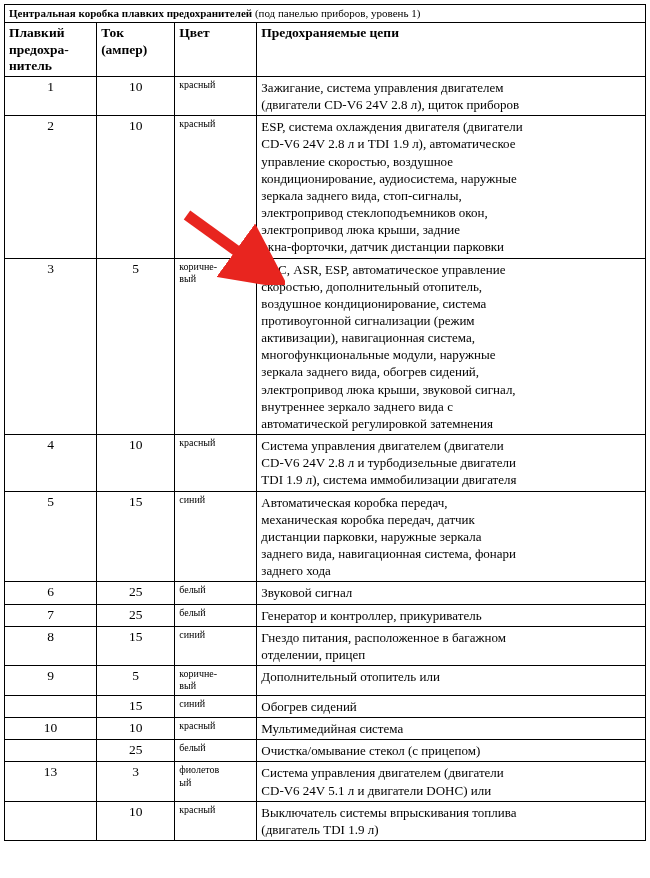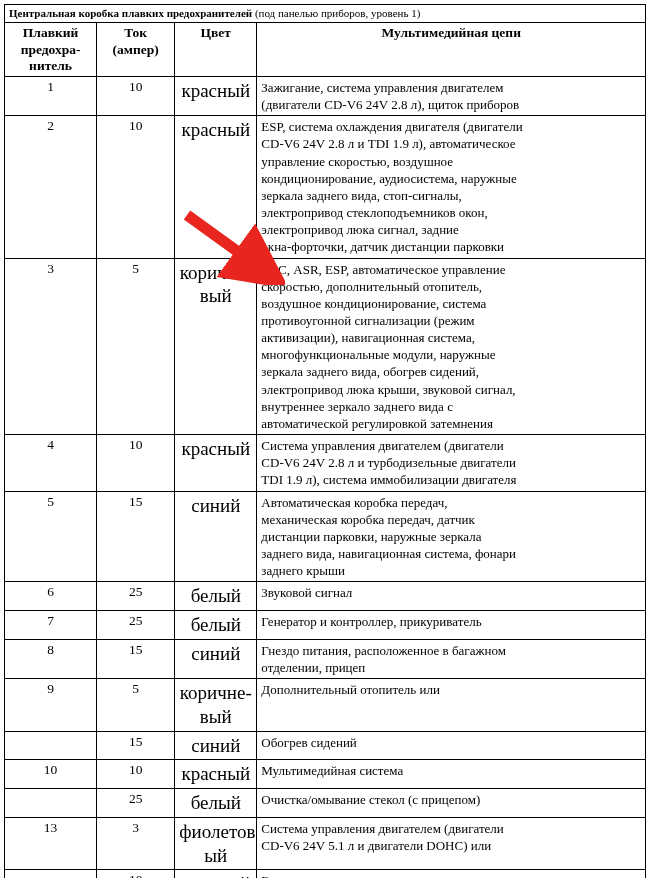--- a/index.html
+++ b/index.html
@@ -39,21 +39,20 @@
     padding: 4px 6px 5px 7px;
     text-align: left;
   }
   .title-strong {
     font-weight: bold;
   }
   .title-rest {
     font-weight: normal;
   }
   .hdr {
-    text-align: center;
     font-size: 13.5px;
     font-weight: bold;
     line-height: 1.2;
     padding: 5px 3px 6px 3px;
     vertical-align: middle;
   }
   .col-num { width: 92px; }
   .col-amp { width: 78px; }
   .col-col { width: 82px; }
   .col-desc { width: 388px; }
@@ -64,22 +63,21 @@
     line-height: 1.25;
     padding-top: 3px;
   }
   td.c-amp {
     text-align: center;
     font-size: 13.5px;
     line-height: 1.25;
     padding-top: 3px;
   }
   td.c-col {
-    text-align: center;
-    font-size: 19px;
+    font-size: 10px;
     line-height: 1.25;
     padding-top: 3px;
   }
   td.c-desc {
     text-align: left;
     font-size: 13px;
     line-height: 1.32;
     padding: 3px 4px 3px 6px;
     margin-left: 32px;
   }
@@ -117,21 +115,21 @@
         <td class="hdr">
           <span class="desc-line">Плавкий</span>
           <span class="desc-line">предохра-</span>
           <span class="desc-line">нитель</span>
         </td>
         <td class="hdr">
           <span class="desc-line">Ток</span>
           <span class="desc-line">(ампер)</span>
         </td>
         <td class="hdr">Цвет</td>
-        <td class="hdr">Мультимедийная цепи</td>
+        <td class="hdr">Предохраняемые цепи</td>
       </tr>
 
       <tr>
         <td class="c-num">1</td>
         <td class="c-amp">10</td>
         <td class="c-col">красный</td>
         <td class="c-desc">
           <span class="desc-line">Зажигание, система управления двигателем</span>
           <span class="desc-line">(двигатели CD-V6 24V 2.8 л), щиток приборов</span>
         </td>
@@ -141,21 +139,21 @@
         <td class="c-num">2</td>
         <td class="c-amp">10</td>
         <td class="c-col">красный</td>
         <td class="c-desc">
           <span class="desc-line">ESP, система охлаждения двигателя (двигатели</span>
           <span class="desc-line">CD-V6 24V 2.8 л и TDI 1.9 л), автоматическое</span>
           <span class="desc-line">управление скоростью, воздушное</span>
           <span class="desc-line">кондиционирование, аудиосистема, наружные</span>
           <span class="desc-line">зеркала заднего вида, стоп-сигналы,</span>
           <span class="desc-line">электропривод стеклоподъемников окон,</span>
-          <span class="desc-line">электропривод люка сигнал, задние</span>
+          <span class="desc-line">электропривод люка крыши, задние</span>
           <span class="desc-line">окна-форточки, датчик дистанции парковки</span>
         </td>
       </tr>
 
       <tr>
         <td class="c-num">3</td>
         <td class="c-amp">5</td>
         <td class="c-col">
           <span class="desc-line">коричне-</span>
           <span class="desc-line">вый</span>
@@ -187,21 +185,21 @@
 
       <tr>
         <td class="c-num">5</td>
         <td class="c-amp">15</td>
         <td class="c-col">синий</td>
         <td class="c-desc">
           <span class="desc-line">Автоматическая коробка передач,</span>
           <span class="desc-line">механическая коробка передач, датчик</span>
           <span class="desc-line">дистанции парковки, наружные зеркала</span>
           <span class="desc-line">заднего вида, навигационная система, фонари</span>
-          <span class="desc-line">заднего крыши</span>
+          <span class="desc-line">заднего хода</span>
         </td>
       </tr>
 
       <tr>
         <td class="c-num">6</td>
         <td class="c-amp">25</td>
         <td class="c-col">белый</td>
         <td class="c-desc">
           <span class="desc-line">Звуковой сигнал</span>
         </td>

